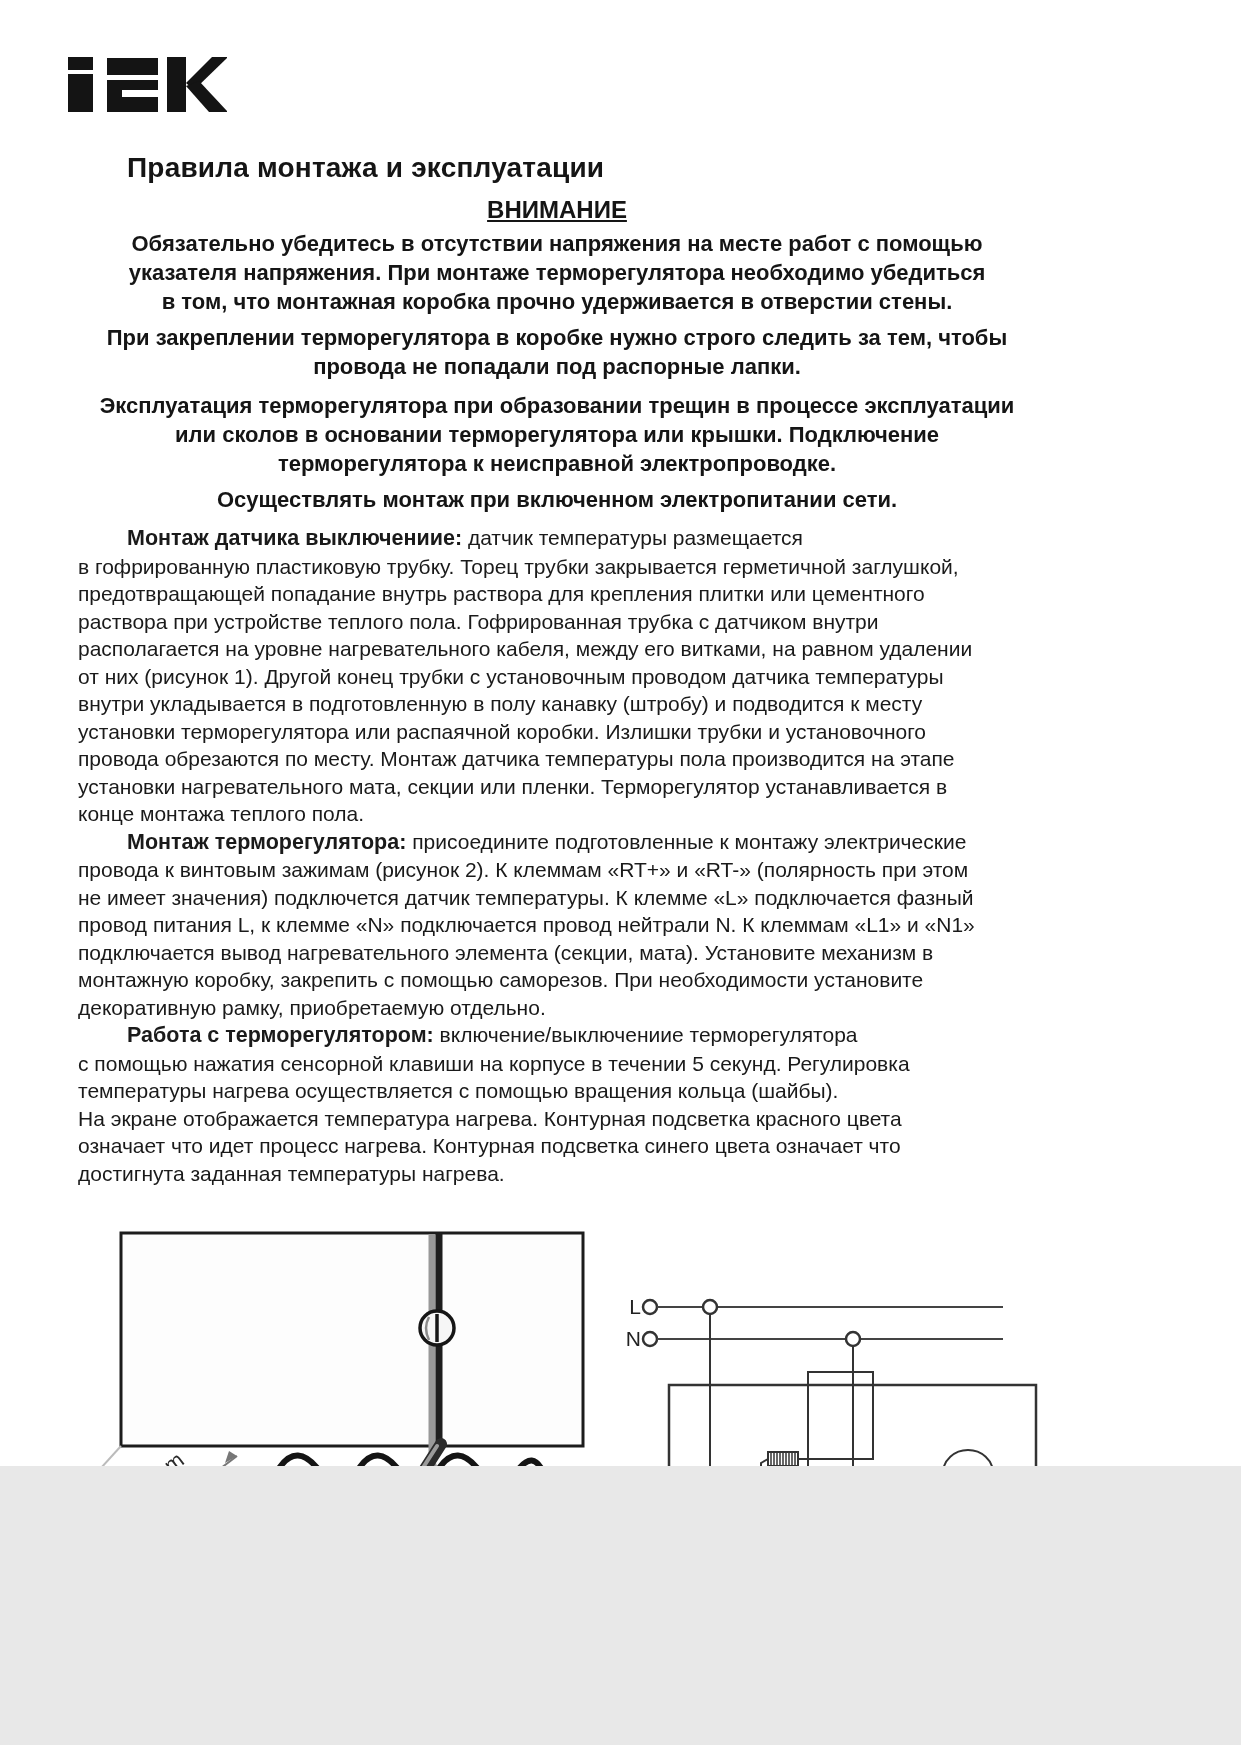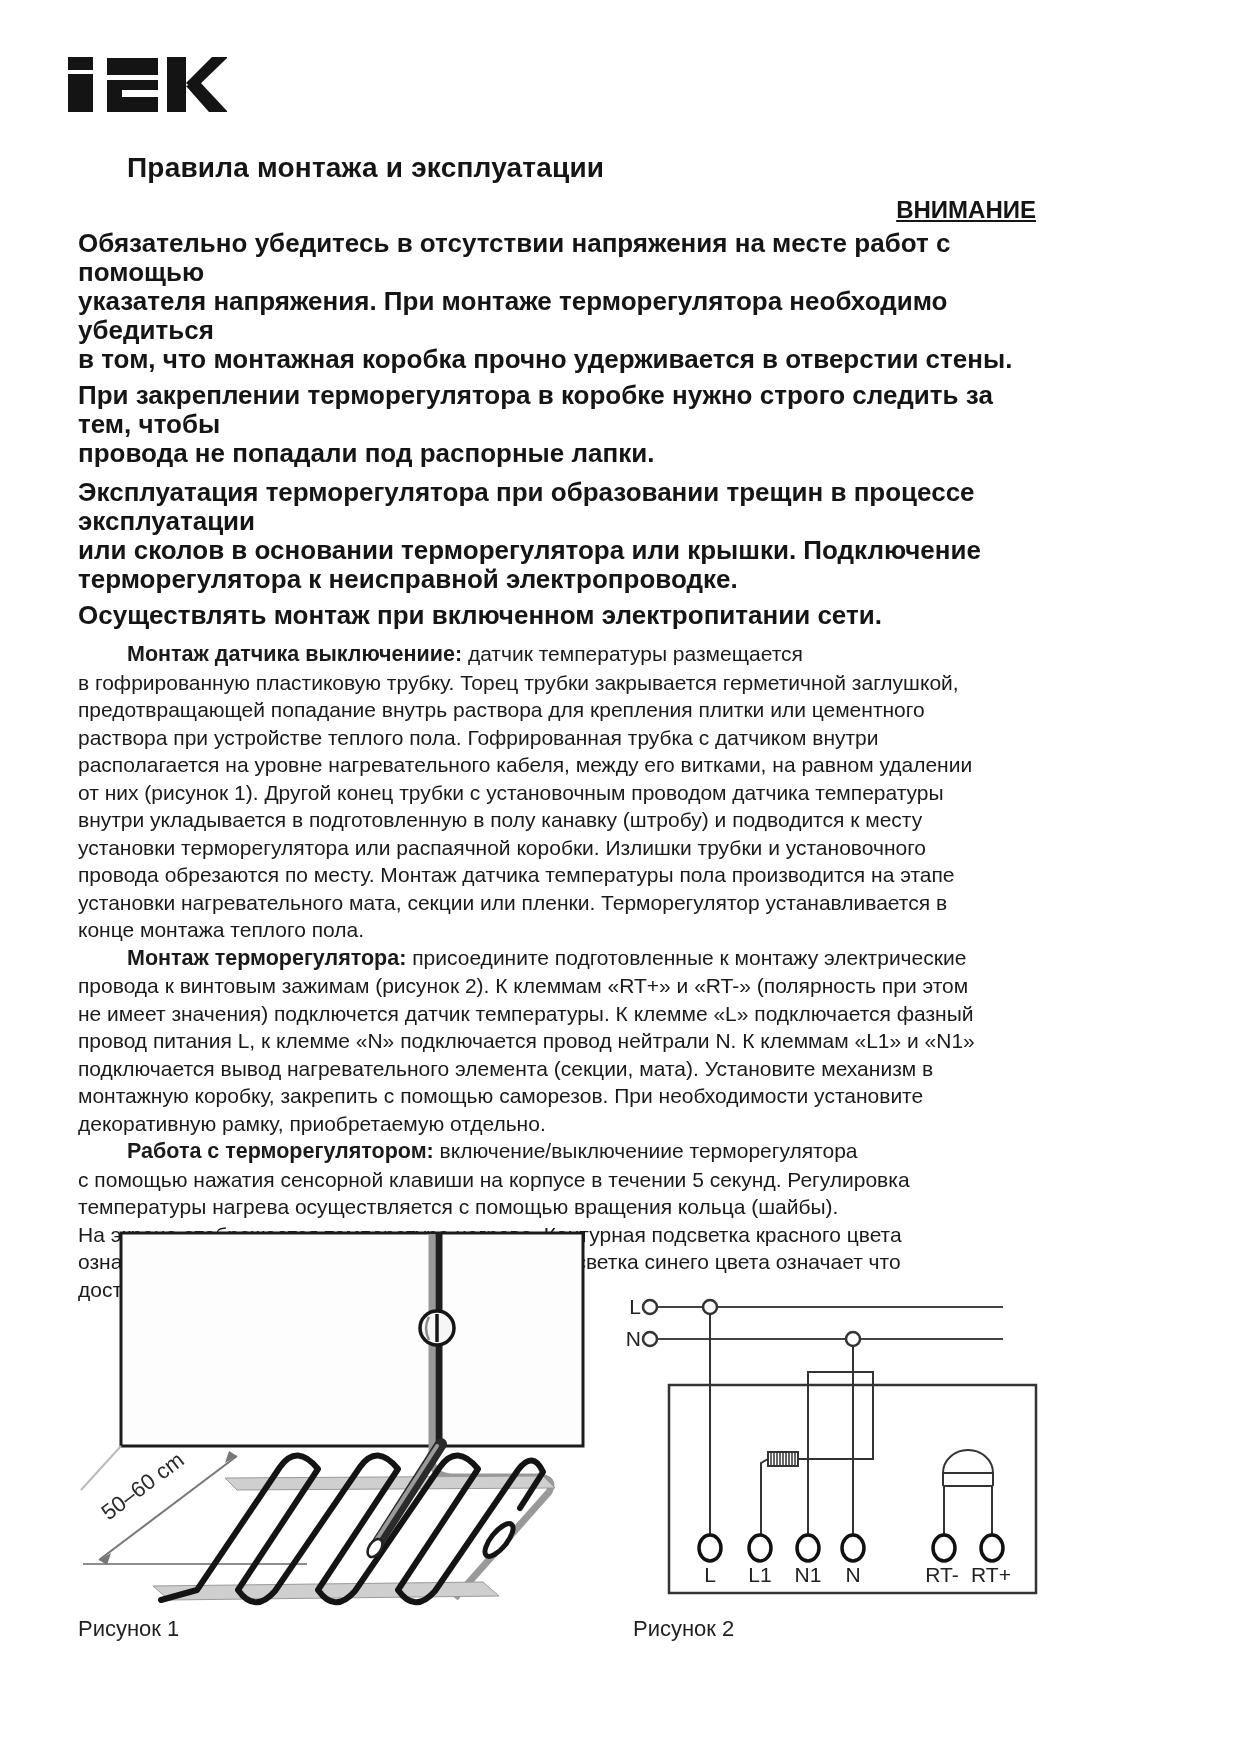--- a/index.html
+++ b/index.html
@@ -1,37 +1,37 @@
 <!DOCTYPE html>
 <html><head>
 <meta charset="utf-8">
 <style>
   html,body{margin:0;padding:0;background:#e8e8e8;}
   .page{
     position:relative;
-    width:1241px;height:1745px;
+    width:1241px;height:1466px;
     background:#ffffff;
     font-family:"Liberation Sans","DejaVu Sans",sans-serif;
     color:#111;
     overflow:hidden;
   }
   .logo-svg{position:absolute;left:68px;top:57px;}
   .content{
     position:absolute;left:78px;top:152px;width:958px;
   }
   .title{
     font-size:28px;font-weight:bold;letter-spacing:.2px;
     margin:0 0 12px;padding-left:49px;color:#151515;
   }
   .sec-head{
-    font-size:24px;font-weight:bold;text-align:right;
+    font-size:24px;font-weight:bold;text-align:center;
     text-decoration:underline;margin:2px 0 5px;color:#151515;
   }
   .warn-p{
-    font-size:26px;font-weight:bold;text-align:left;
+    font-size:22px;font-weight:bold;text-align:center;
     line-height:29px;margin:0 0 7px;white-space:pre-line;color:#151515;
   }
   .warn-p.last{margin-bottom:10px;}
   .body-p{
     font-size:21px;line-height:27.5px;margin:0;
     text-indent:49px;white-space:pre-line;color:#1a1a1a;
   }
   .body-p b{font-size:21.5px;}
   .body-p.first{margin-top:10px;}
   .fig{position:absolute;}

